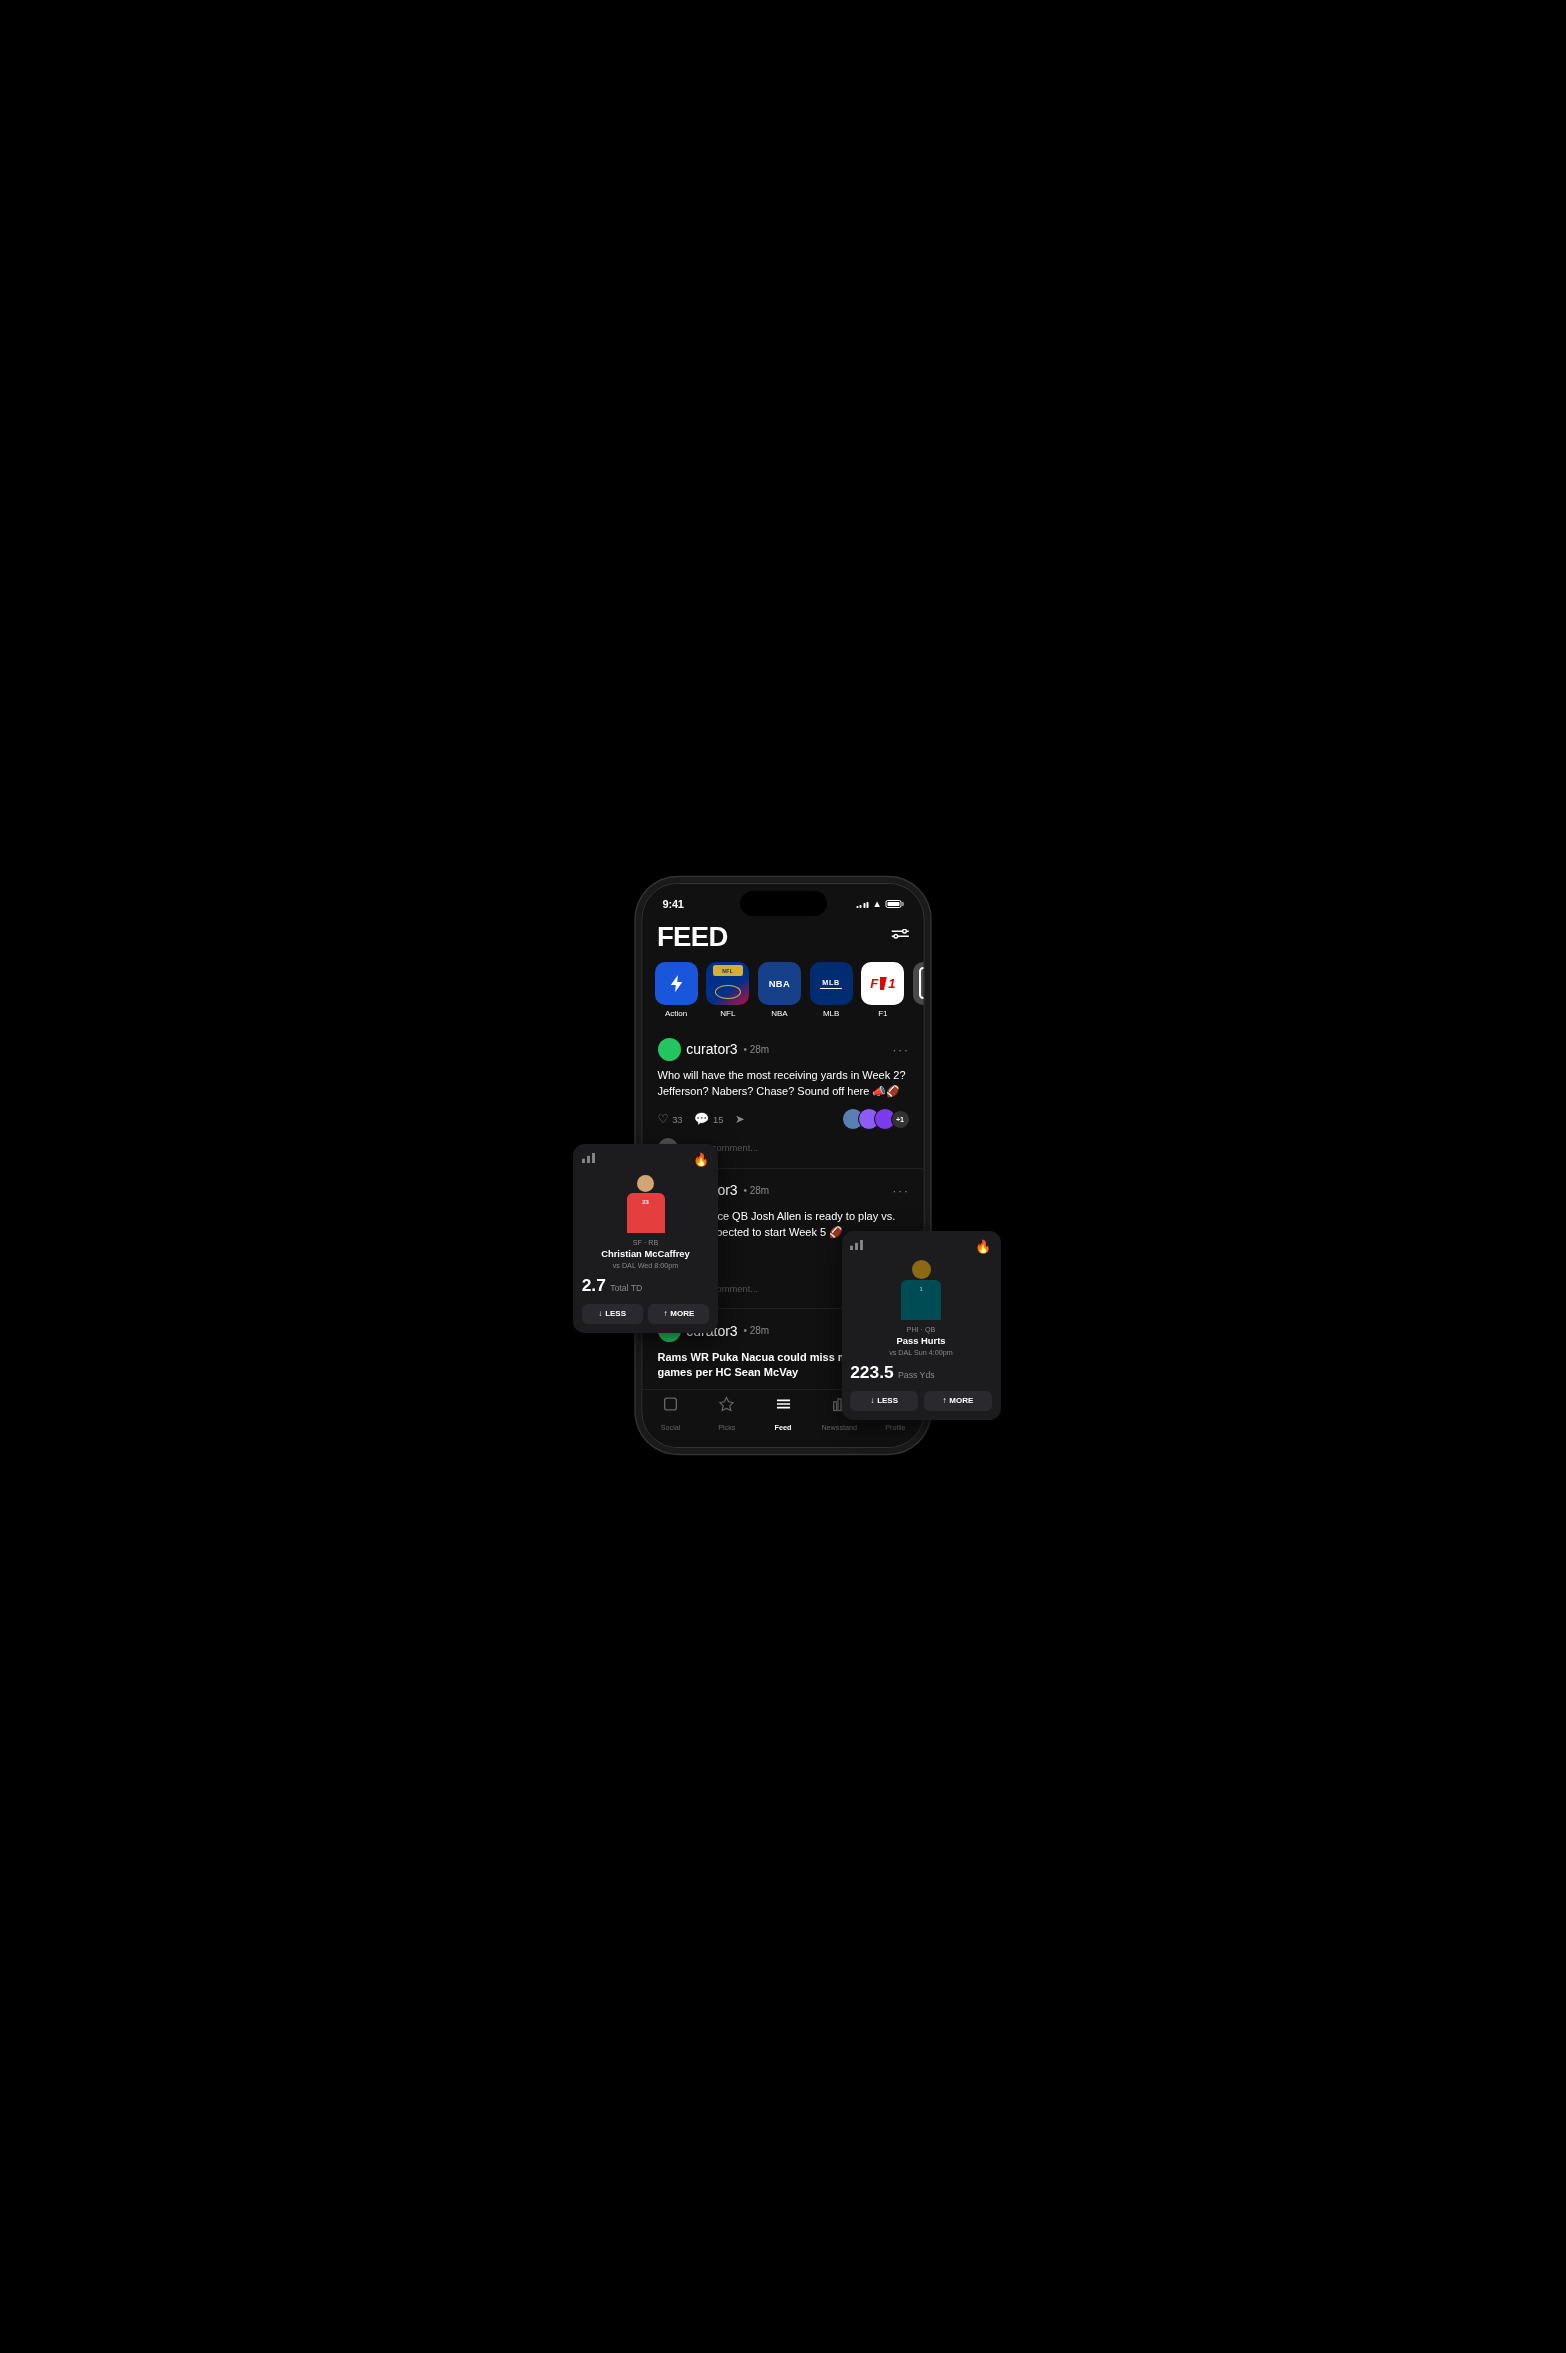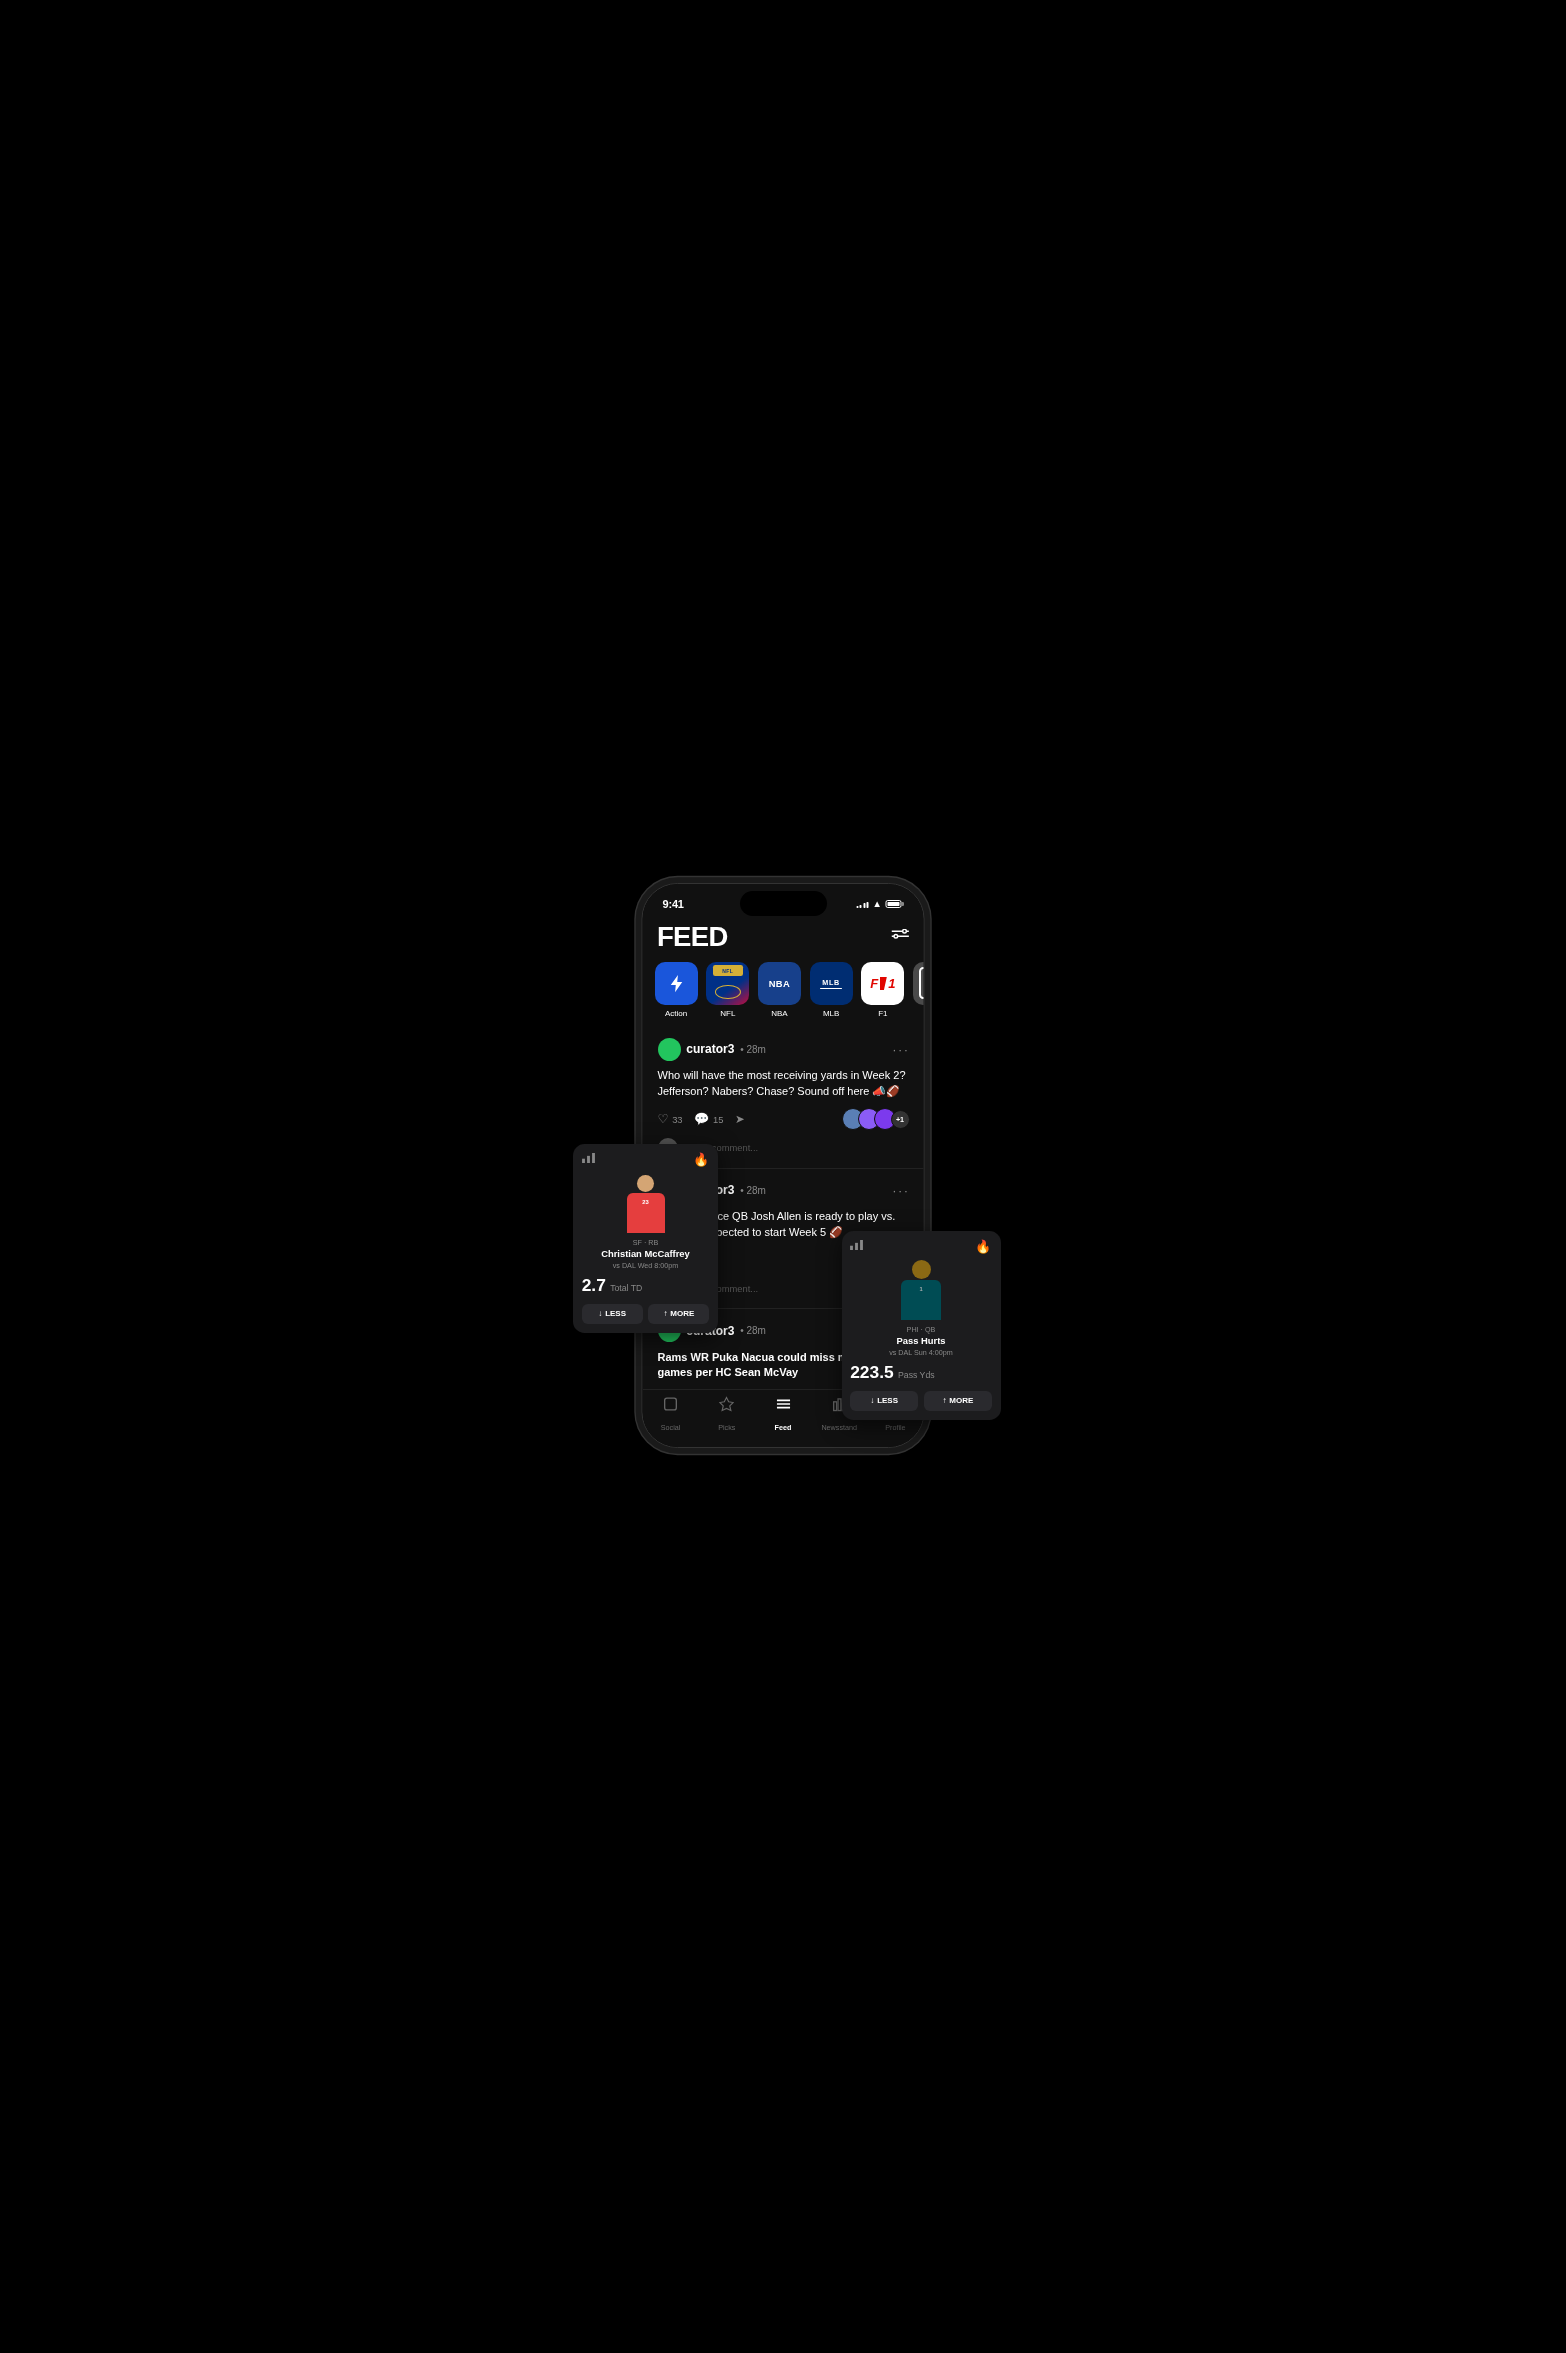--- a/index.html
+++ b/index.html
@@ -175,22 +175,22 @@
       gap: 5.8px;
     }
     .author-avatar {
       width: 23px;
       height: 23px;
       border-radius: 50%;
       background: #22c55e;
     }
     .author-name {
       color: #fff;
-      font-size: 12px;
-      font-weight: 700;
+      font-size: 14px;
+      font-weight: 400;
     }
     .post-time {
       color: #888;
       font-size: 10px;
     }
     .more-btn {
       color: #888;
       font-size: 13px;
       cursor: pointer;
       letter-spacing: 1.4px;

